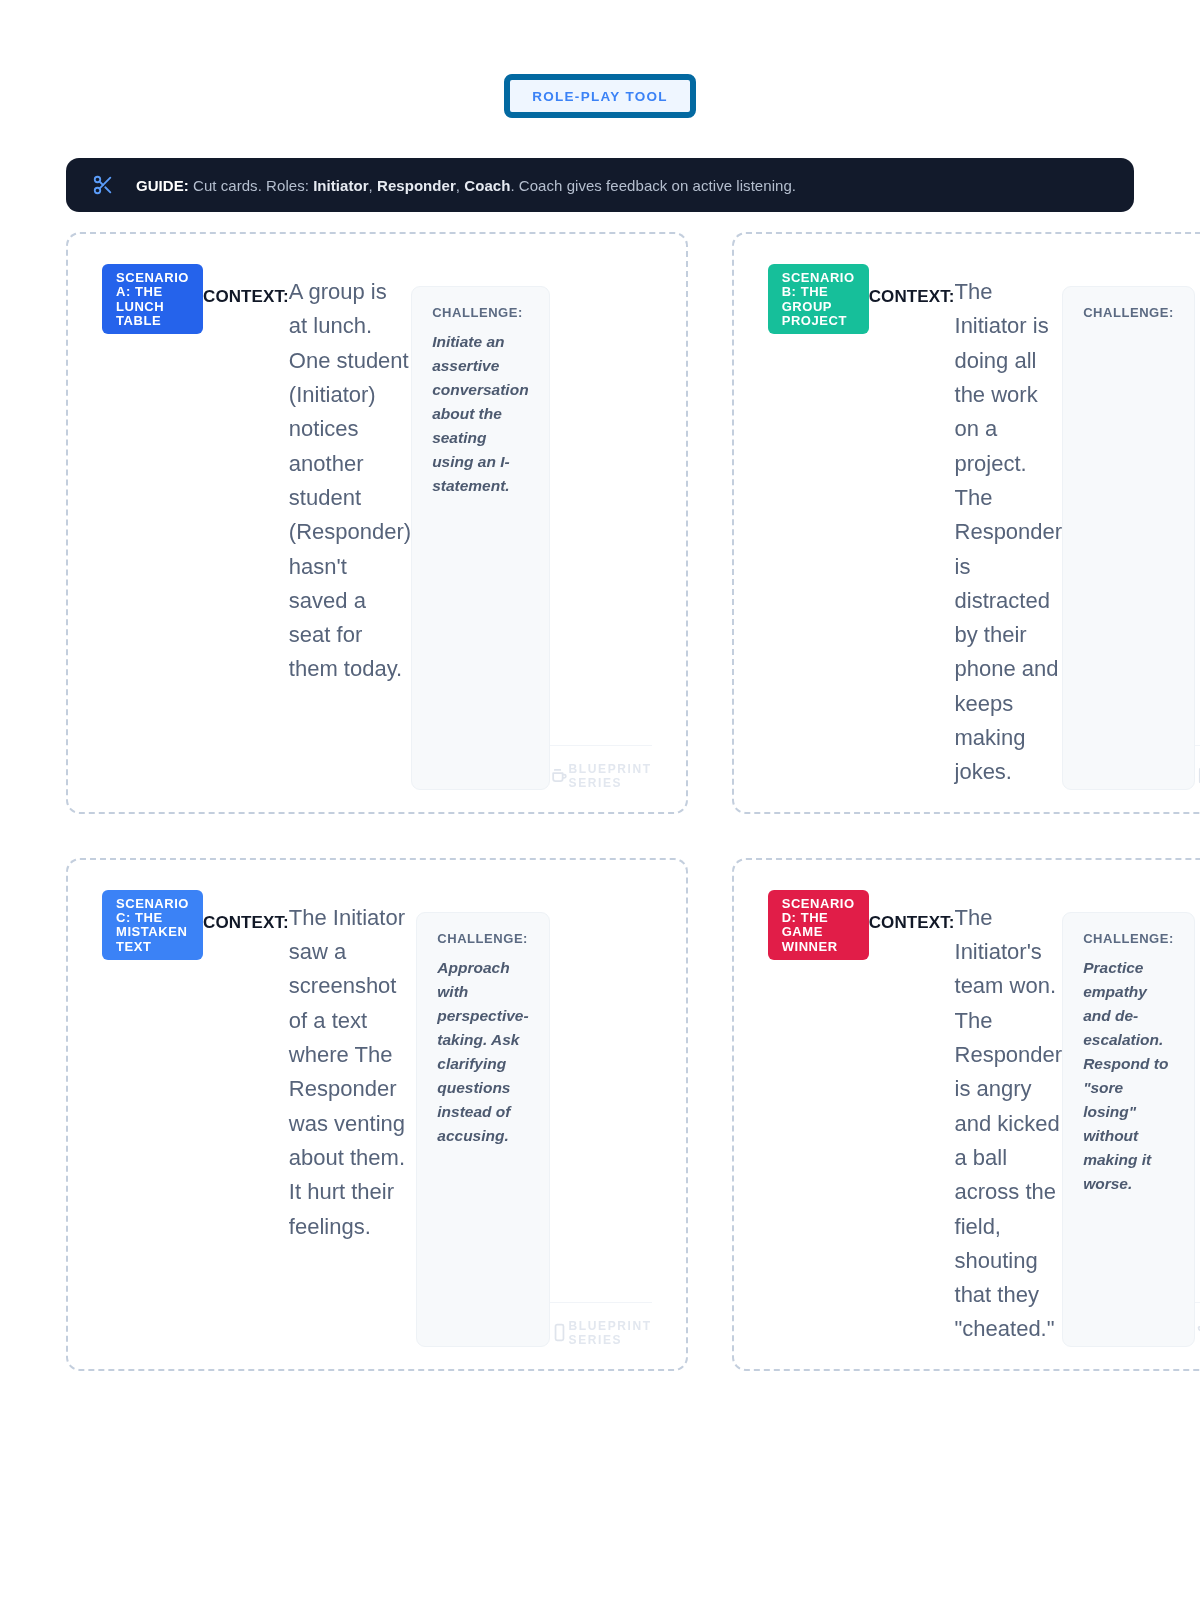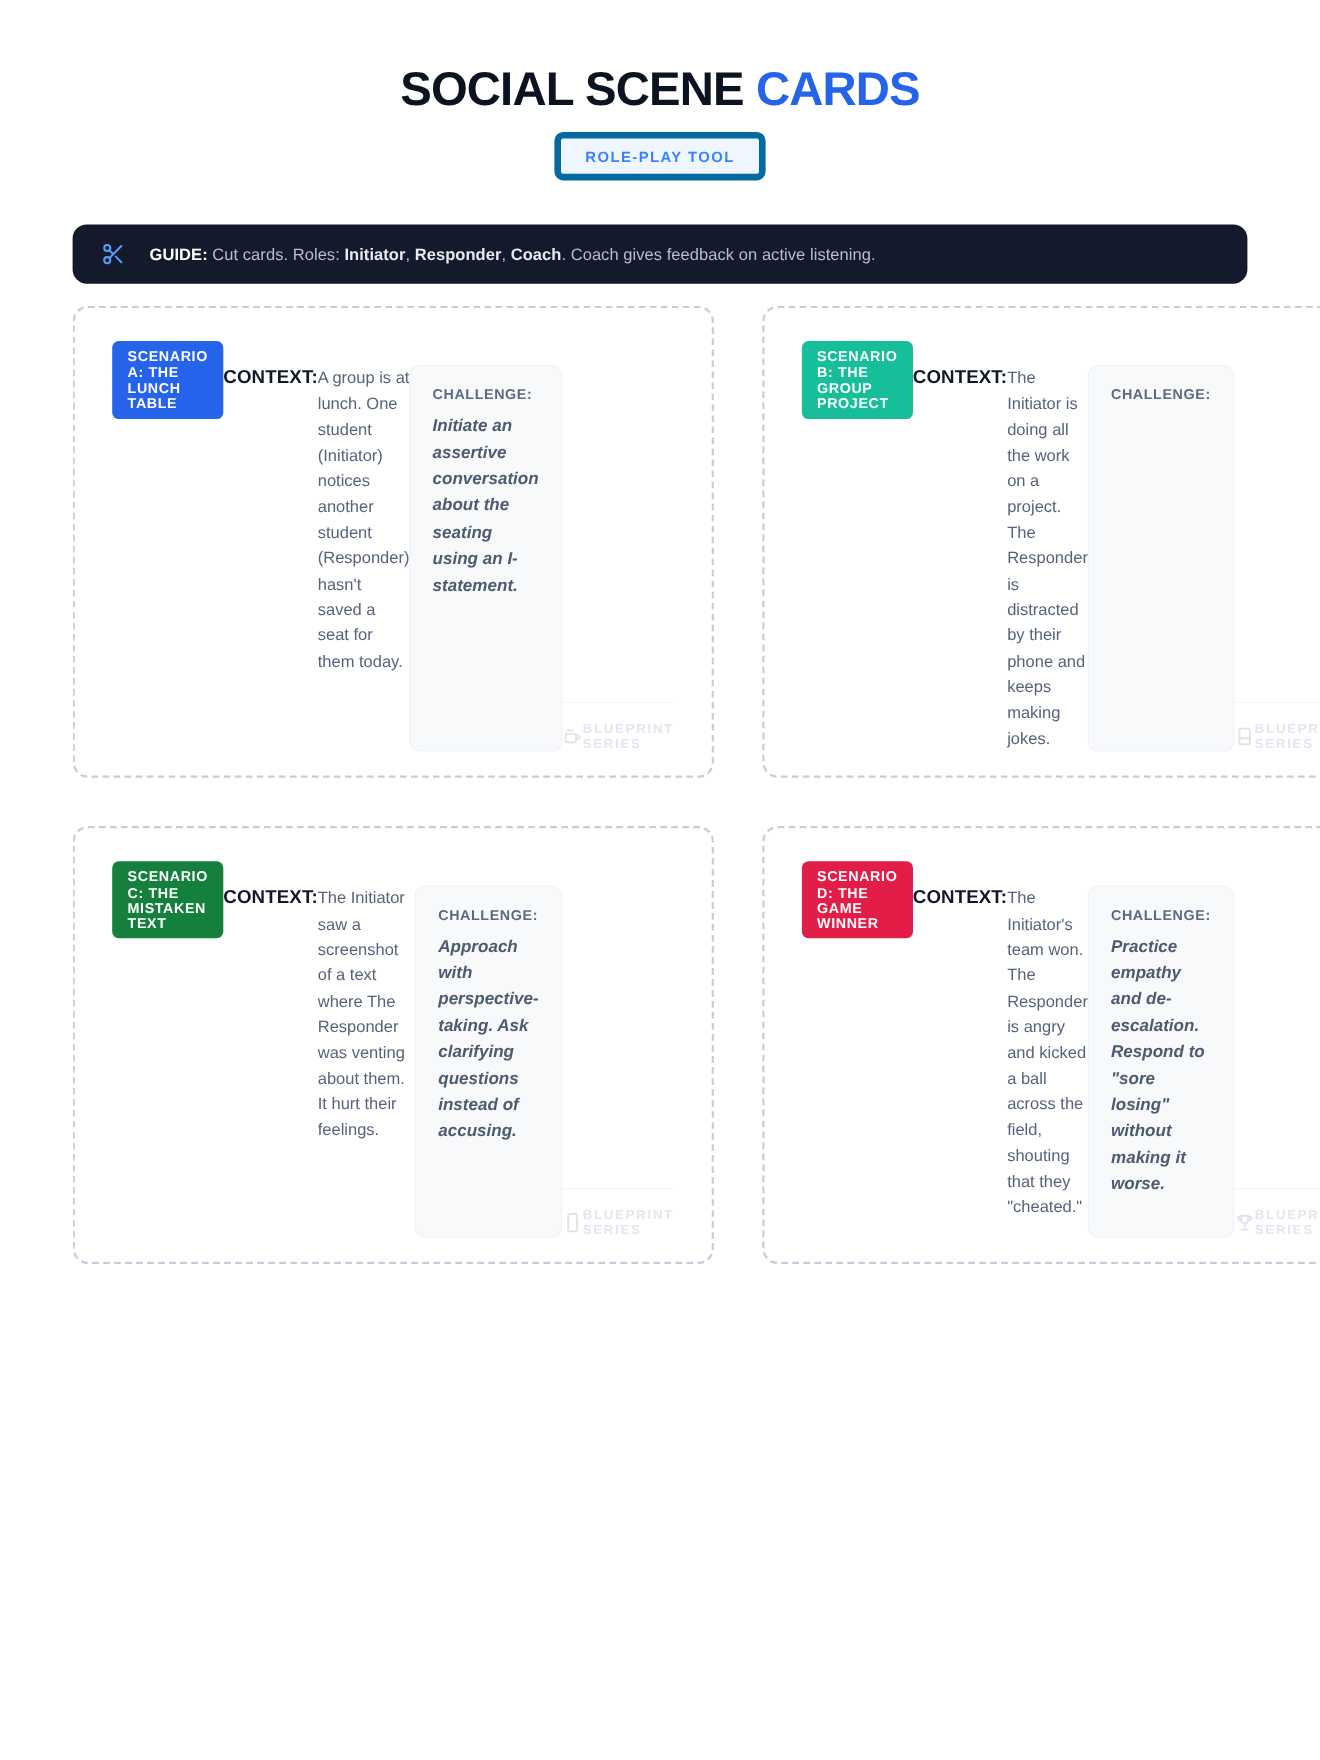--- a/index.html
+++ b/index.html
@@ -119,22 +119,22 @@
 
   .section-label {
     margin-top: 23px;
     font-size: 17px;
     font-weight: bold;
     color: #111827;
     letter-spacing: 0.1px;
   }
 
   .context-text {
-    margin-top: 22px;
-    font-size: 15px;
+    margin-top: 11px;
+    font-size: 22px;
     line-height: 1.56;
     color: #56637a;
   }
 
   .challenge-box {
     margin-top: 22px;
     background: #f7f9fb;
     border: 1px solid #eef2f6;
     border-radius: 9px;
     padding: 18px 20px 19px 20px;
@@ -177,24 +177,20 @@
     letter-spacing: 1.6px;
     color: #e2e7ef;
   }
 </style>
 </head>
 <body>
 
 <div class="page">
 
   <div class="header">
-    <h1 class="title">
-      <span>SOCIAL SCENE</span>
-      <span class="accent">CARDS</span>
-    </h1>
     <div class="subtitle-badge">ROLE-PLAY TOOL</div>
   </div>
 
   <div class="guide-bar">
     <span class="guide-icon">
       <svg width="22" height="22" viewBox="0 0 24 24" fill="none" stroke="currentColor" stroke-width="2" stroke-linecap="round" stroke-linejoin="round">
         <circle cx="6" cy="6" r="3"></circle>
         <circle cx="6" cy="18" r="3"></circle>
         <line x1="20" y1="4" x2="8.12" y2="15.88"></line>
         <line x1="14.47" y1="14.48" x2="20" y2="20"></line>
@@ -240,21 +236,21 @@
           <svg width="19" height="19" viewBox="0 0 24 24" fill="none" stroke="currentColor" stroke-width="2.2" stroke-linecap="round" stroke-linejoin="round">
             <rect x="6" y="3" width="12" height="18" rx="1.5"></rect>
             <line x1="6" y1="14" x2="18" y2="14"></line>
           </svg>
         </span>
         <span class="footer-series">BLUEPRINT SERIES</span>
       </div>
     </div>
 
     <div class="card">
-      <div class="scenario-badge" style="background: #15803d;">SCENARIO C: THE MISTAKEN TEXT</div>
+      <div class="scenario-badge" style="background: #3b82f6;">SCENARIO C: THE MISTAKEN TEXT</div>
       <div class="section-label">CONTEXT:</div>
       <div class="context-text">The Initiator saw a screenshot of a text where The Responder was venting about them. It hurt their feelings.</div>
       <div class="challenge-box">
         <div class="challenge-label">CHALLENGE:</div>
         <div class="challenge-text">Approach with perspective-taking. Ask clarifying questions instead of accusing.</div>
       </div>
       <div class="card-footer">
         <span class="footer-icon">
           <svg width="19" height="19" viewBox="0 0 24 24" fill="none" stroke="currentColor" stroke-width="2.2" stroke-linecap="round" stroke-linejoin="round">
             <rect x="7" y="2" width="10" height="20" rx="2"></rect>

